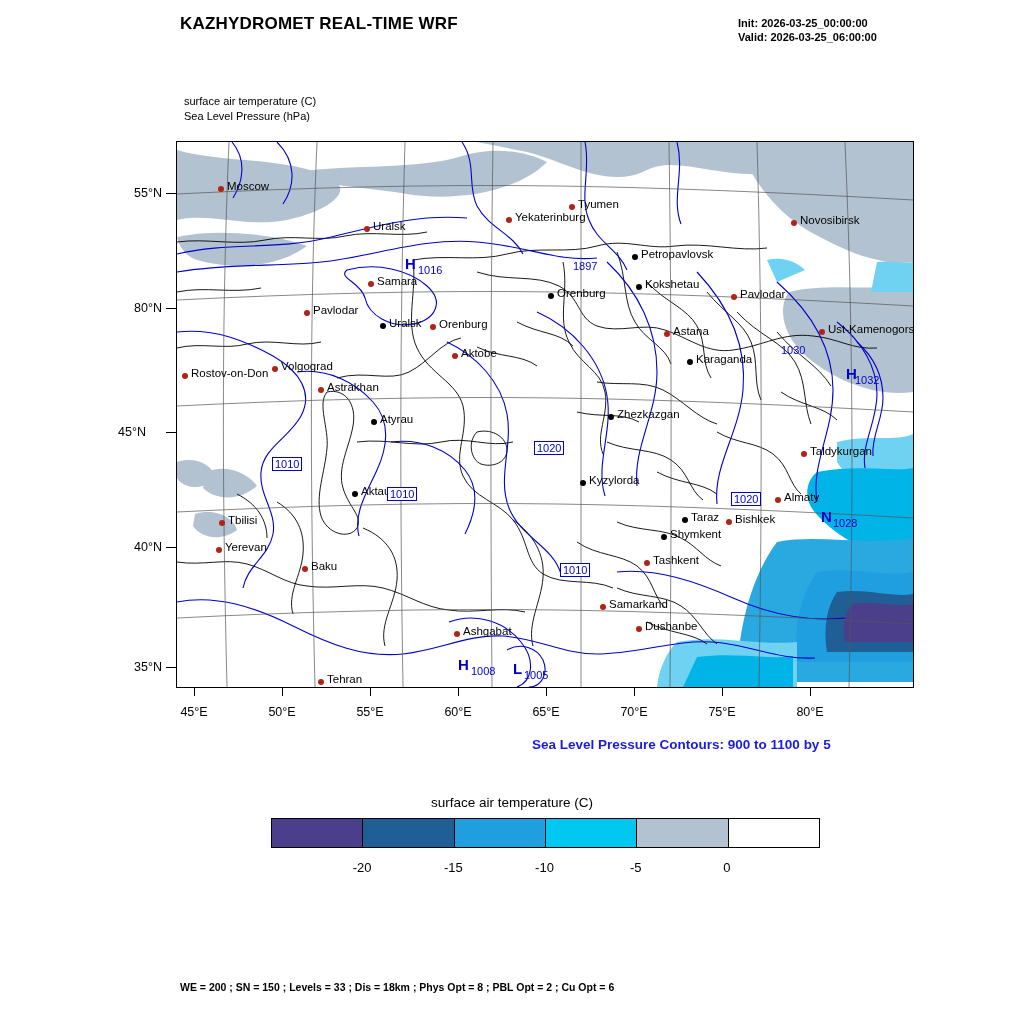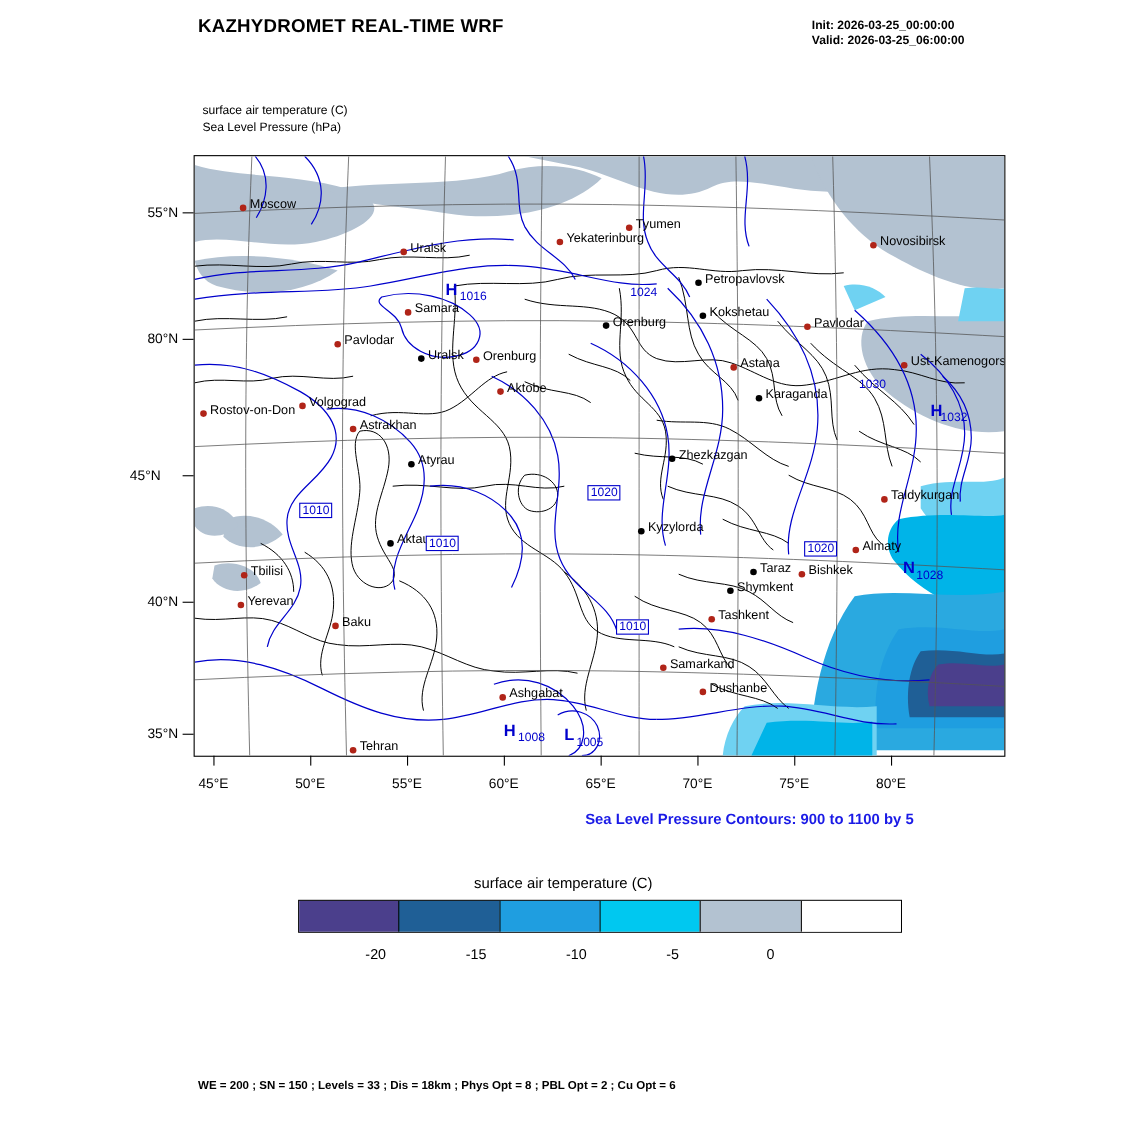--- a/index.html
+++ b/index.html
@@ -68,21 +68,21 @@
   }
 
   
   #cb-title{left:0;top:795px;width:1024px;text-align:center;font-size:13.5px;}
   #cbar{
     left:271px;top:818px;width:547px;height:28px;
     border:1px solid #000;display:flex;
   }
   #cbar div{flex:1 1 0;height:100%;}
   #cb-ticks{left:271px;top:860px;width:547px;height:20px;}
-  .cbt{position:absolute;font-size:13px;width:60px;}
+  .cbt{position:absolute;font-size:13px;text-align:center;width:60px;}
 
   #footer{
     left:180px;top:981px;
     font-size:10.5px;font-weight:bold;line-height:13px;
   }
 </style>
 </head>
 <body>
 
 <div class="abs" id="title">KAZHYDROMET REAL-TIME WRF</div>
@@ -361,21 +361,21 @@
         <span class="nm">Ashgabat</span>
       </div>
       <div class="city" style="left: 144px; top: 540px;">
         <span class="dot"></span>
         <span class="nm">Tehran</span>
       </div>
     </div>
 
   <div id="plabel-layer">
       <span class="plab" style="left: 241px; top: 122px;">1016</span>
-      <span class="plab" style="left: 396px; top: 118px;">1024</span>
+      <span class="plab" style="left: 396px; top: 118px;">1897</span>
       <span class="plab" style="left: 604px; top: 202px;">1030</span>
       <span class="plab box" style="left: 95px; top: 315px;">1010</span>
       <span class="plab box" style="left: 357px; top: 299px;">1020</span>
       <span class="plab box" style="left: 210px; top: 345px;">1010</span>
       <span class="plab box" style="left: 554px; top: 350px;">1020</span>
       <span class="plab box" style="left: 383px; top: 421px;">1010</span>
       <span class="plab" style="left: 347px; top: 527px;">1005</span>
       <span class="plab" style="left: 656px; top: 375px;">1028</span>
       <span class="plab" style="left: 678px; top: 232px;">1032</span>
       <span class="plab" style="left: 294px; top: 523px;">1008</span>

